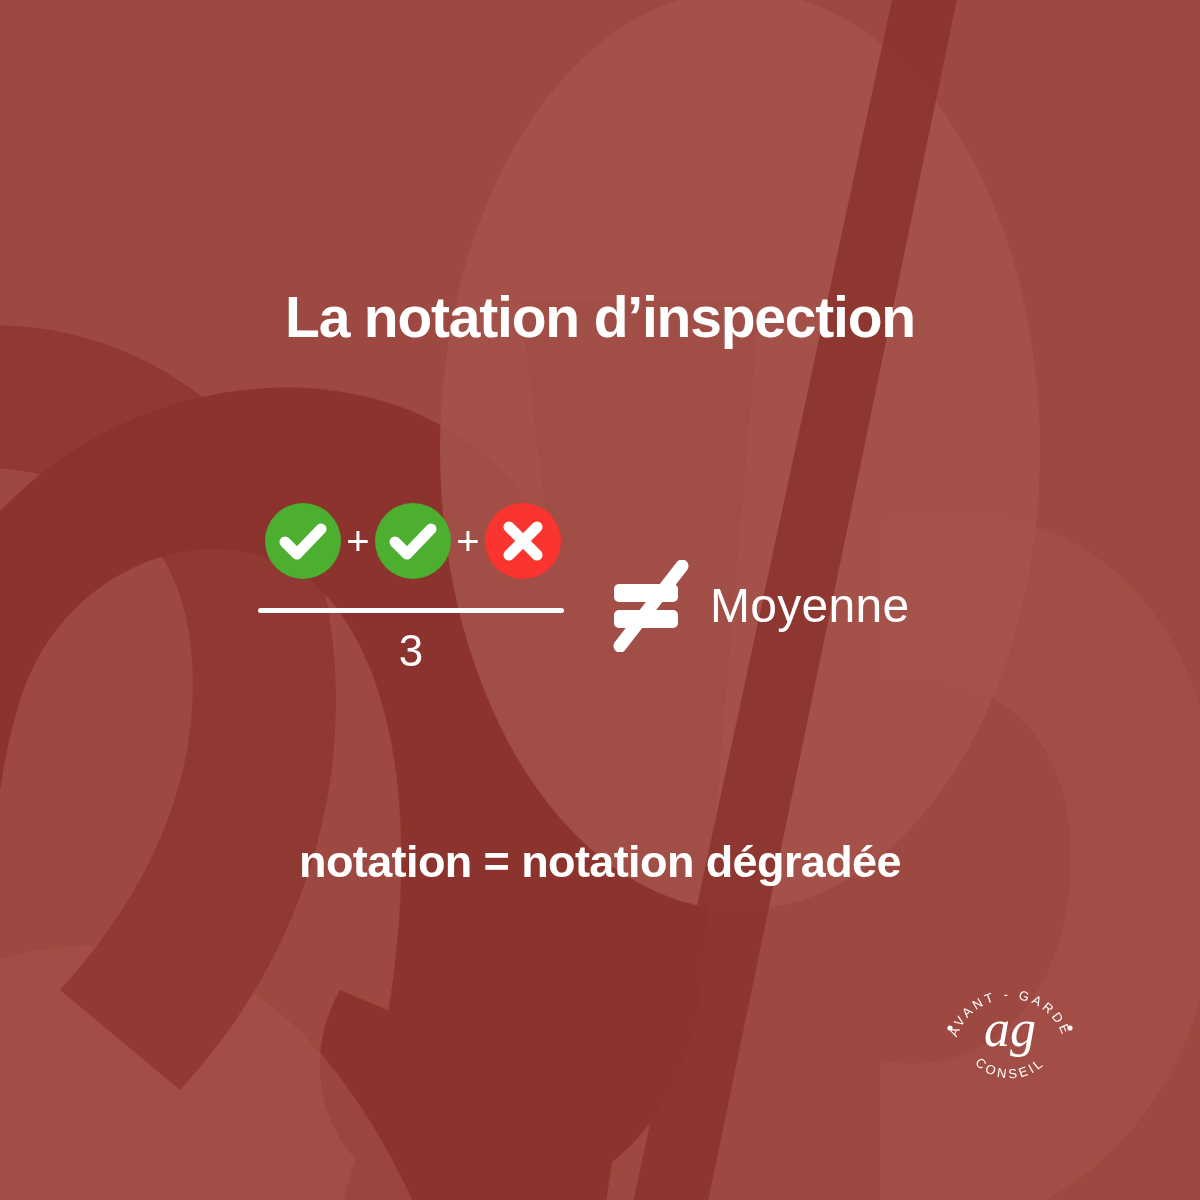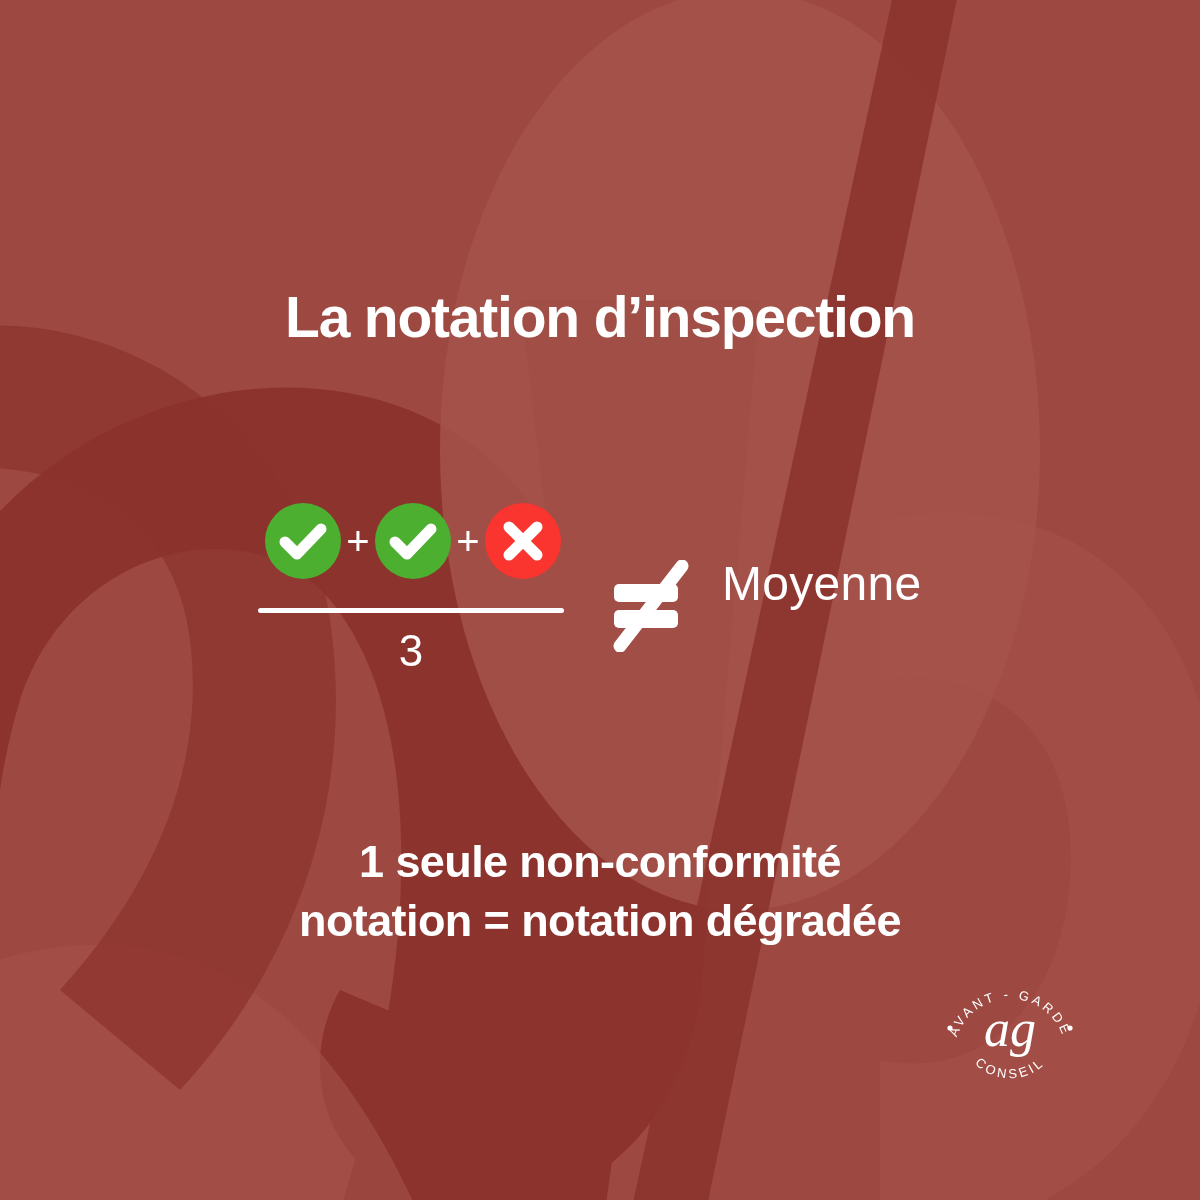--- a/index.html
+++ b/index.html
@@ -102,22 +102,22 @@
     font-weight: 300;
     line-height: 1;
     width: 306px;
   }
 
   #compare {
     position: absolute;
     left: 604px;
     top: 62px;
     display: flex;
-    align-items: flex-start;
-    gap: 26px;
+    align-items: center;
+    gap: 14px;
   }
   #neq-icon { width: 92px; height: 92px; display: block; flex: 0 0 auto; }
   #moyenne-label {
     color: #ffffff;
     font-size: 48px;
     font-weight: 300;
     letter-spacing: 0.3px;
     line-height: 1;
     white-space: nowrap;
   }
@@ -226,21 +226,20 @@
         <rect x="10" y="24" width="64" height="18" rx="5" fill="#ffffff"></rect>
         <rect x="10" y="50" width="64" height="18" rx="5" fill="#ffffff"></rect>
         <path d="M16 86 L78 6" stroke="#ffffff" stroke-width="13" stroke-linecap="round" fill="none"></path>
       </svg>
       <span id="moyenne-label">Moyenne</span>
     </div>
 
   </div>
 
   <div id="statement">
-    <span class="line">1 seule non-conformité</span>
     <span class="line">notation = notation dégradée</span>
   </div>
 
   <div id="logo">
     <svg viewBox="0 0 160 160" aria-hidden="true">
       <defs>
         <path id="arcTop" d="M 26 92 A 56 56 0 0 1 134 92" fill="none"></path>
         <path id="arcBottom" d="M 36 104 A 50 50 0 0 0 124 104" fill="none"></path>
       </defs>
 

